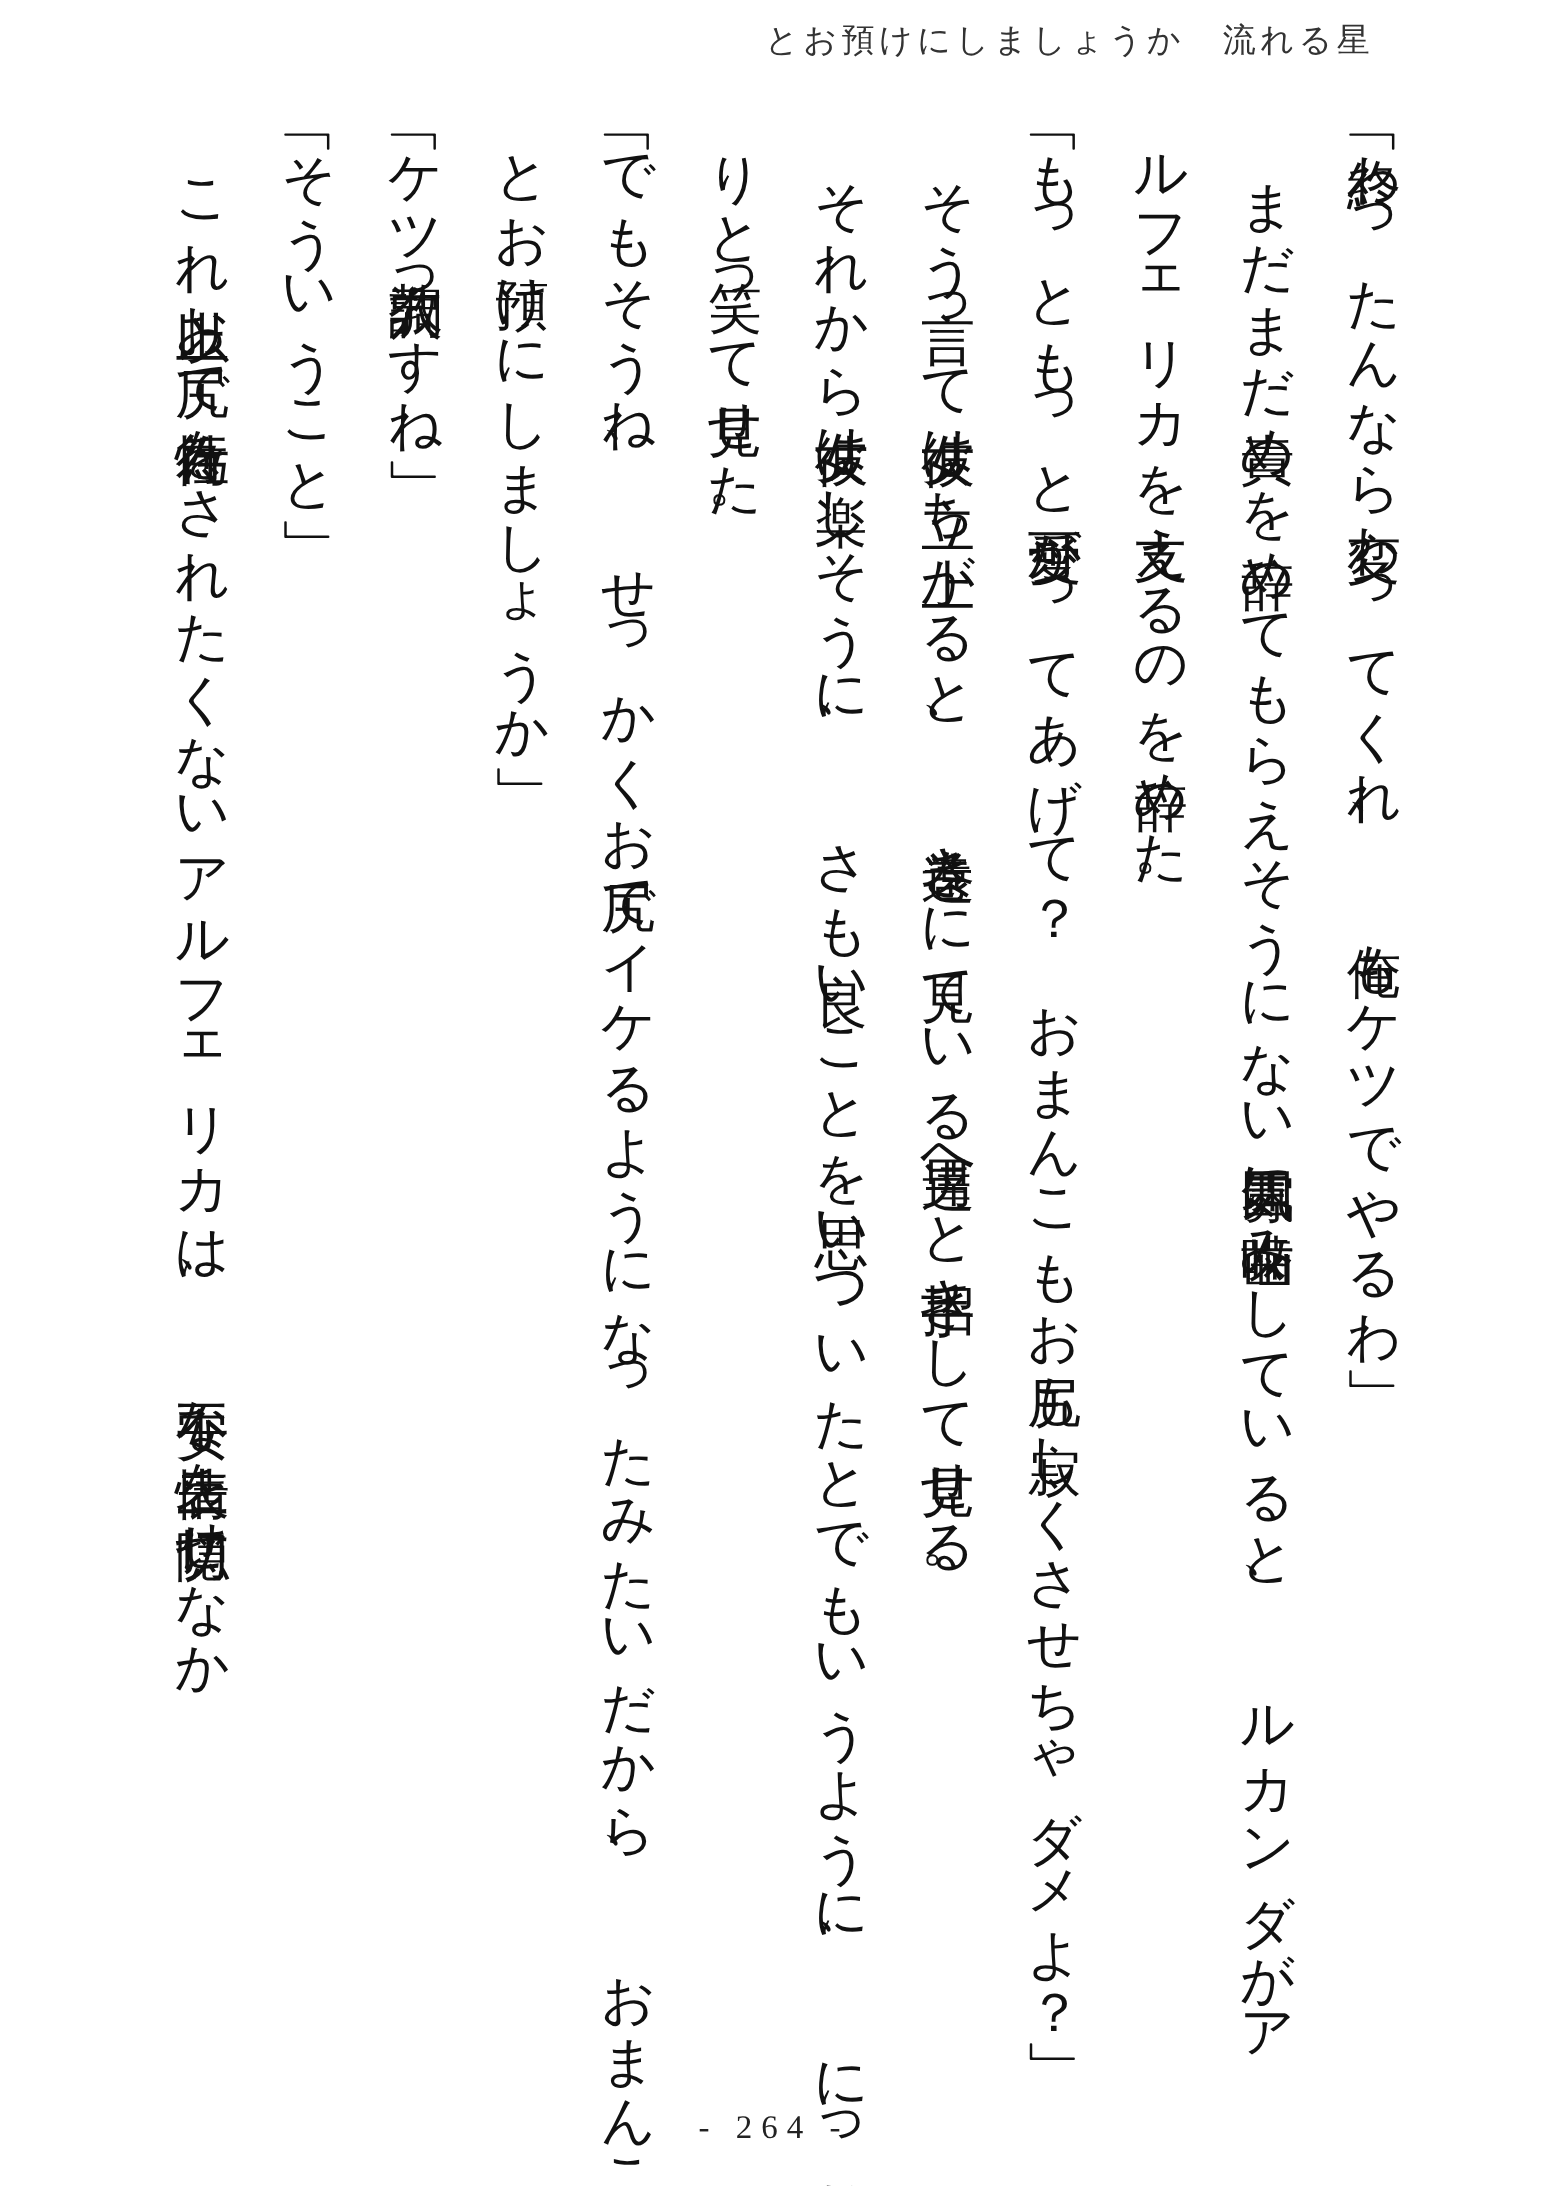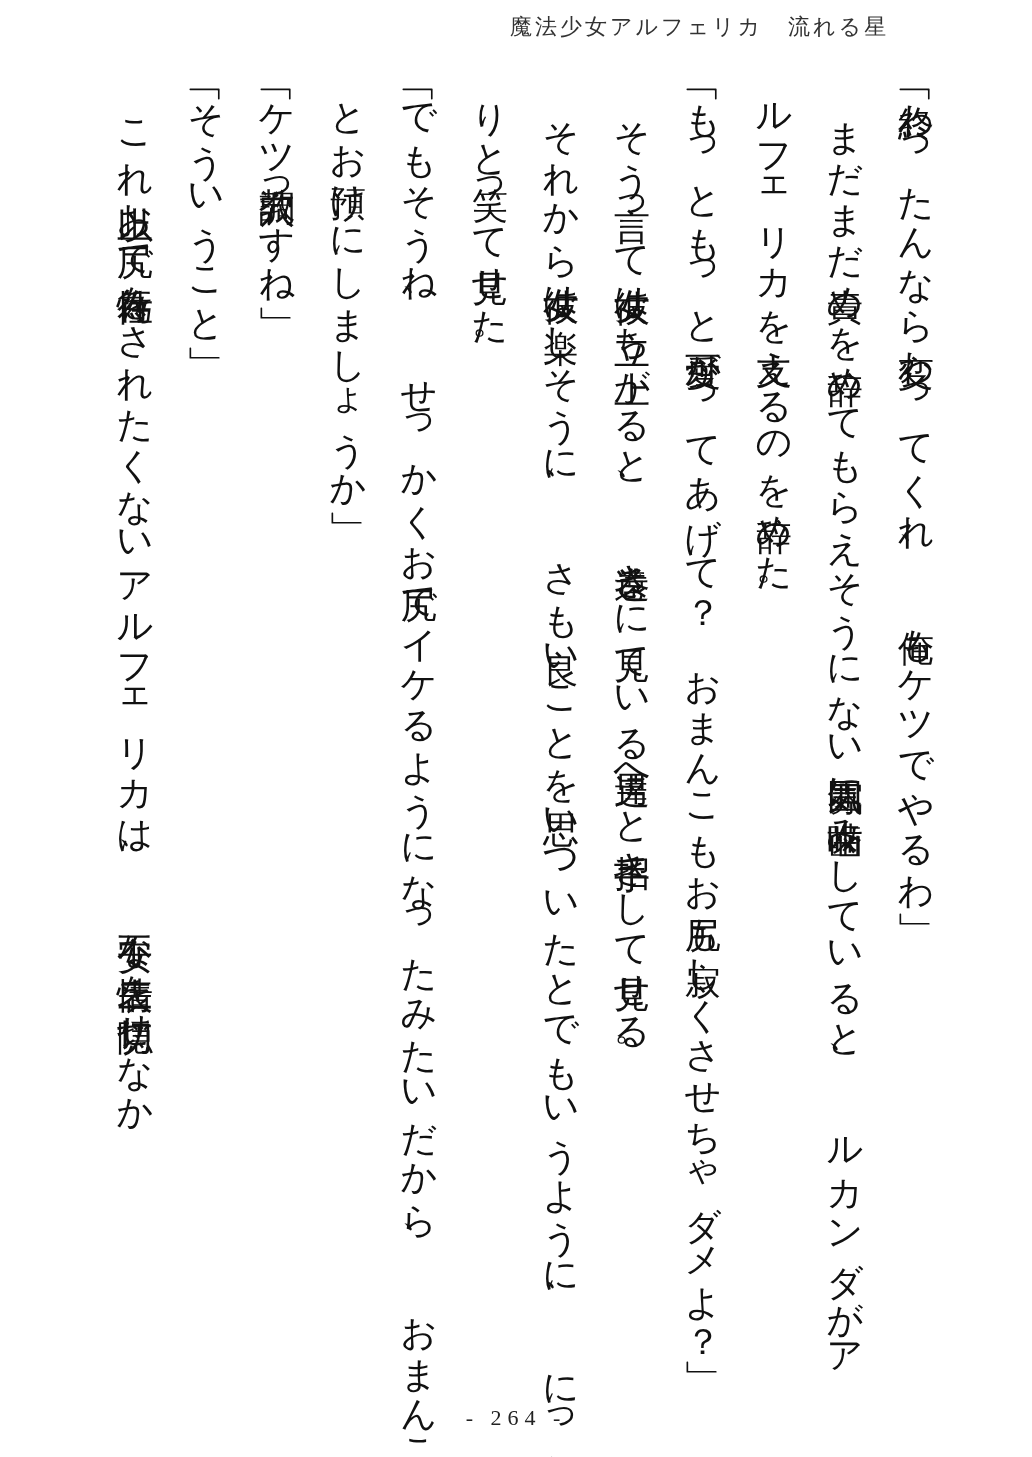--- a/index.html
+++ b/index.html
@@ -58,21 +58,21 @@
     font-size: 22px;
     letter-spacing: 6px;
     color: #222222;
   }
 </style>
 </head>
 <body>
 
 <div class="page">
 
-  <div class="header-title">魔法少女アルフェリカ　流れる星</div>
+  <div class="header-title">とお預けにしましょうか　流れる星</div>
 
   <div class="vertical-body" id="vertical-body">
       <div class="text-line">「終わったんなら変わってくれ、　俺もケツでやるわ」</div>
       <div class="text-line indent">まだまだ責めを辞めてもらえそうにない雰囲気に歯噛みしていると、　ルカンダがア</div>
       <div class="text-line">ルフェリカを支えるのを辞めた。</div>
       <div class="text-line">「もっともっと可愛がってあげて？　おまんこもお尻も寂しくさせちゃダメよ？」</div>
       <div class="text-line indent">そう言って彼女は立ち上がると、　遠巻きに見ている男達へと手招きして見せる。</div>
       <div class="text-line indent">それから彼女は楽しそうに、　さも良いことを思いついたとでもいうように、　にっこ</div>
       <div class="text-line">りと笑って見せた。</div>
       <div class="text-line">「でもそうね、　せっかくお尻でイケるようになったみたいだから、　おまんこはちょっ</div>

